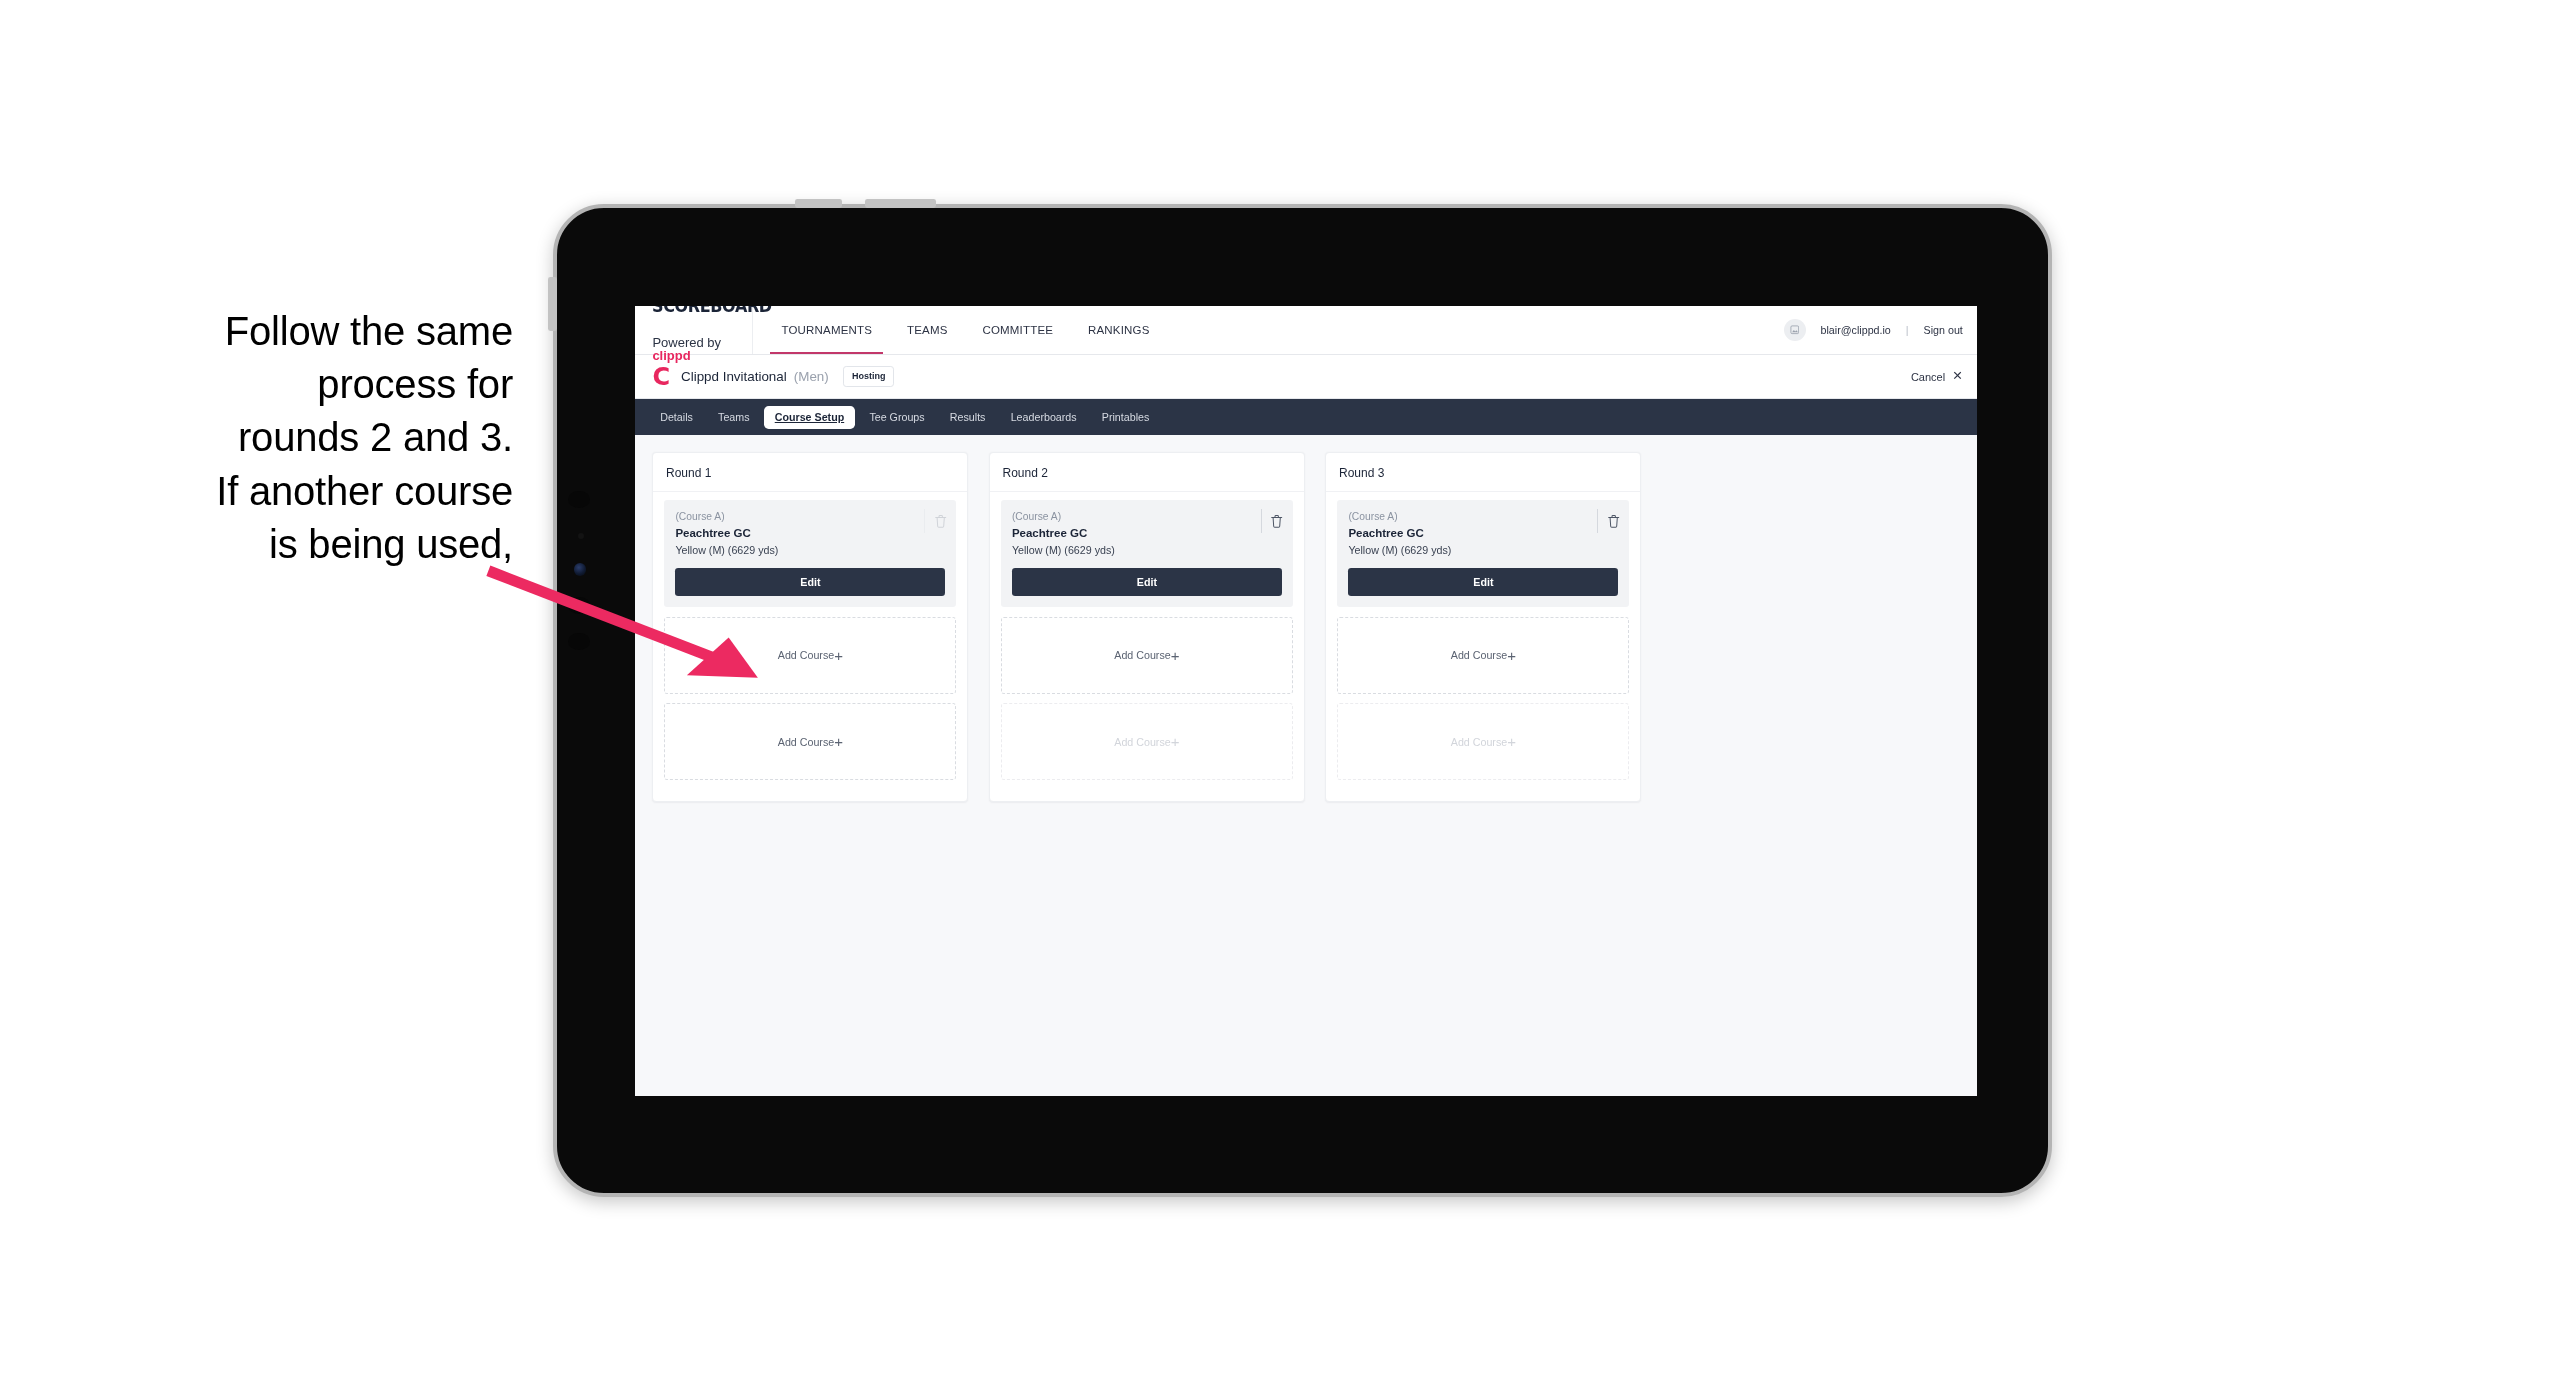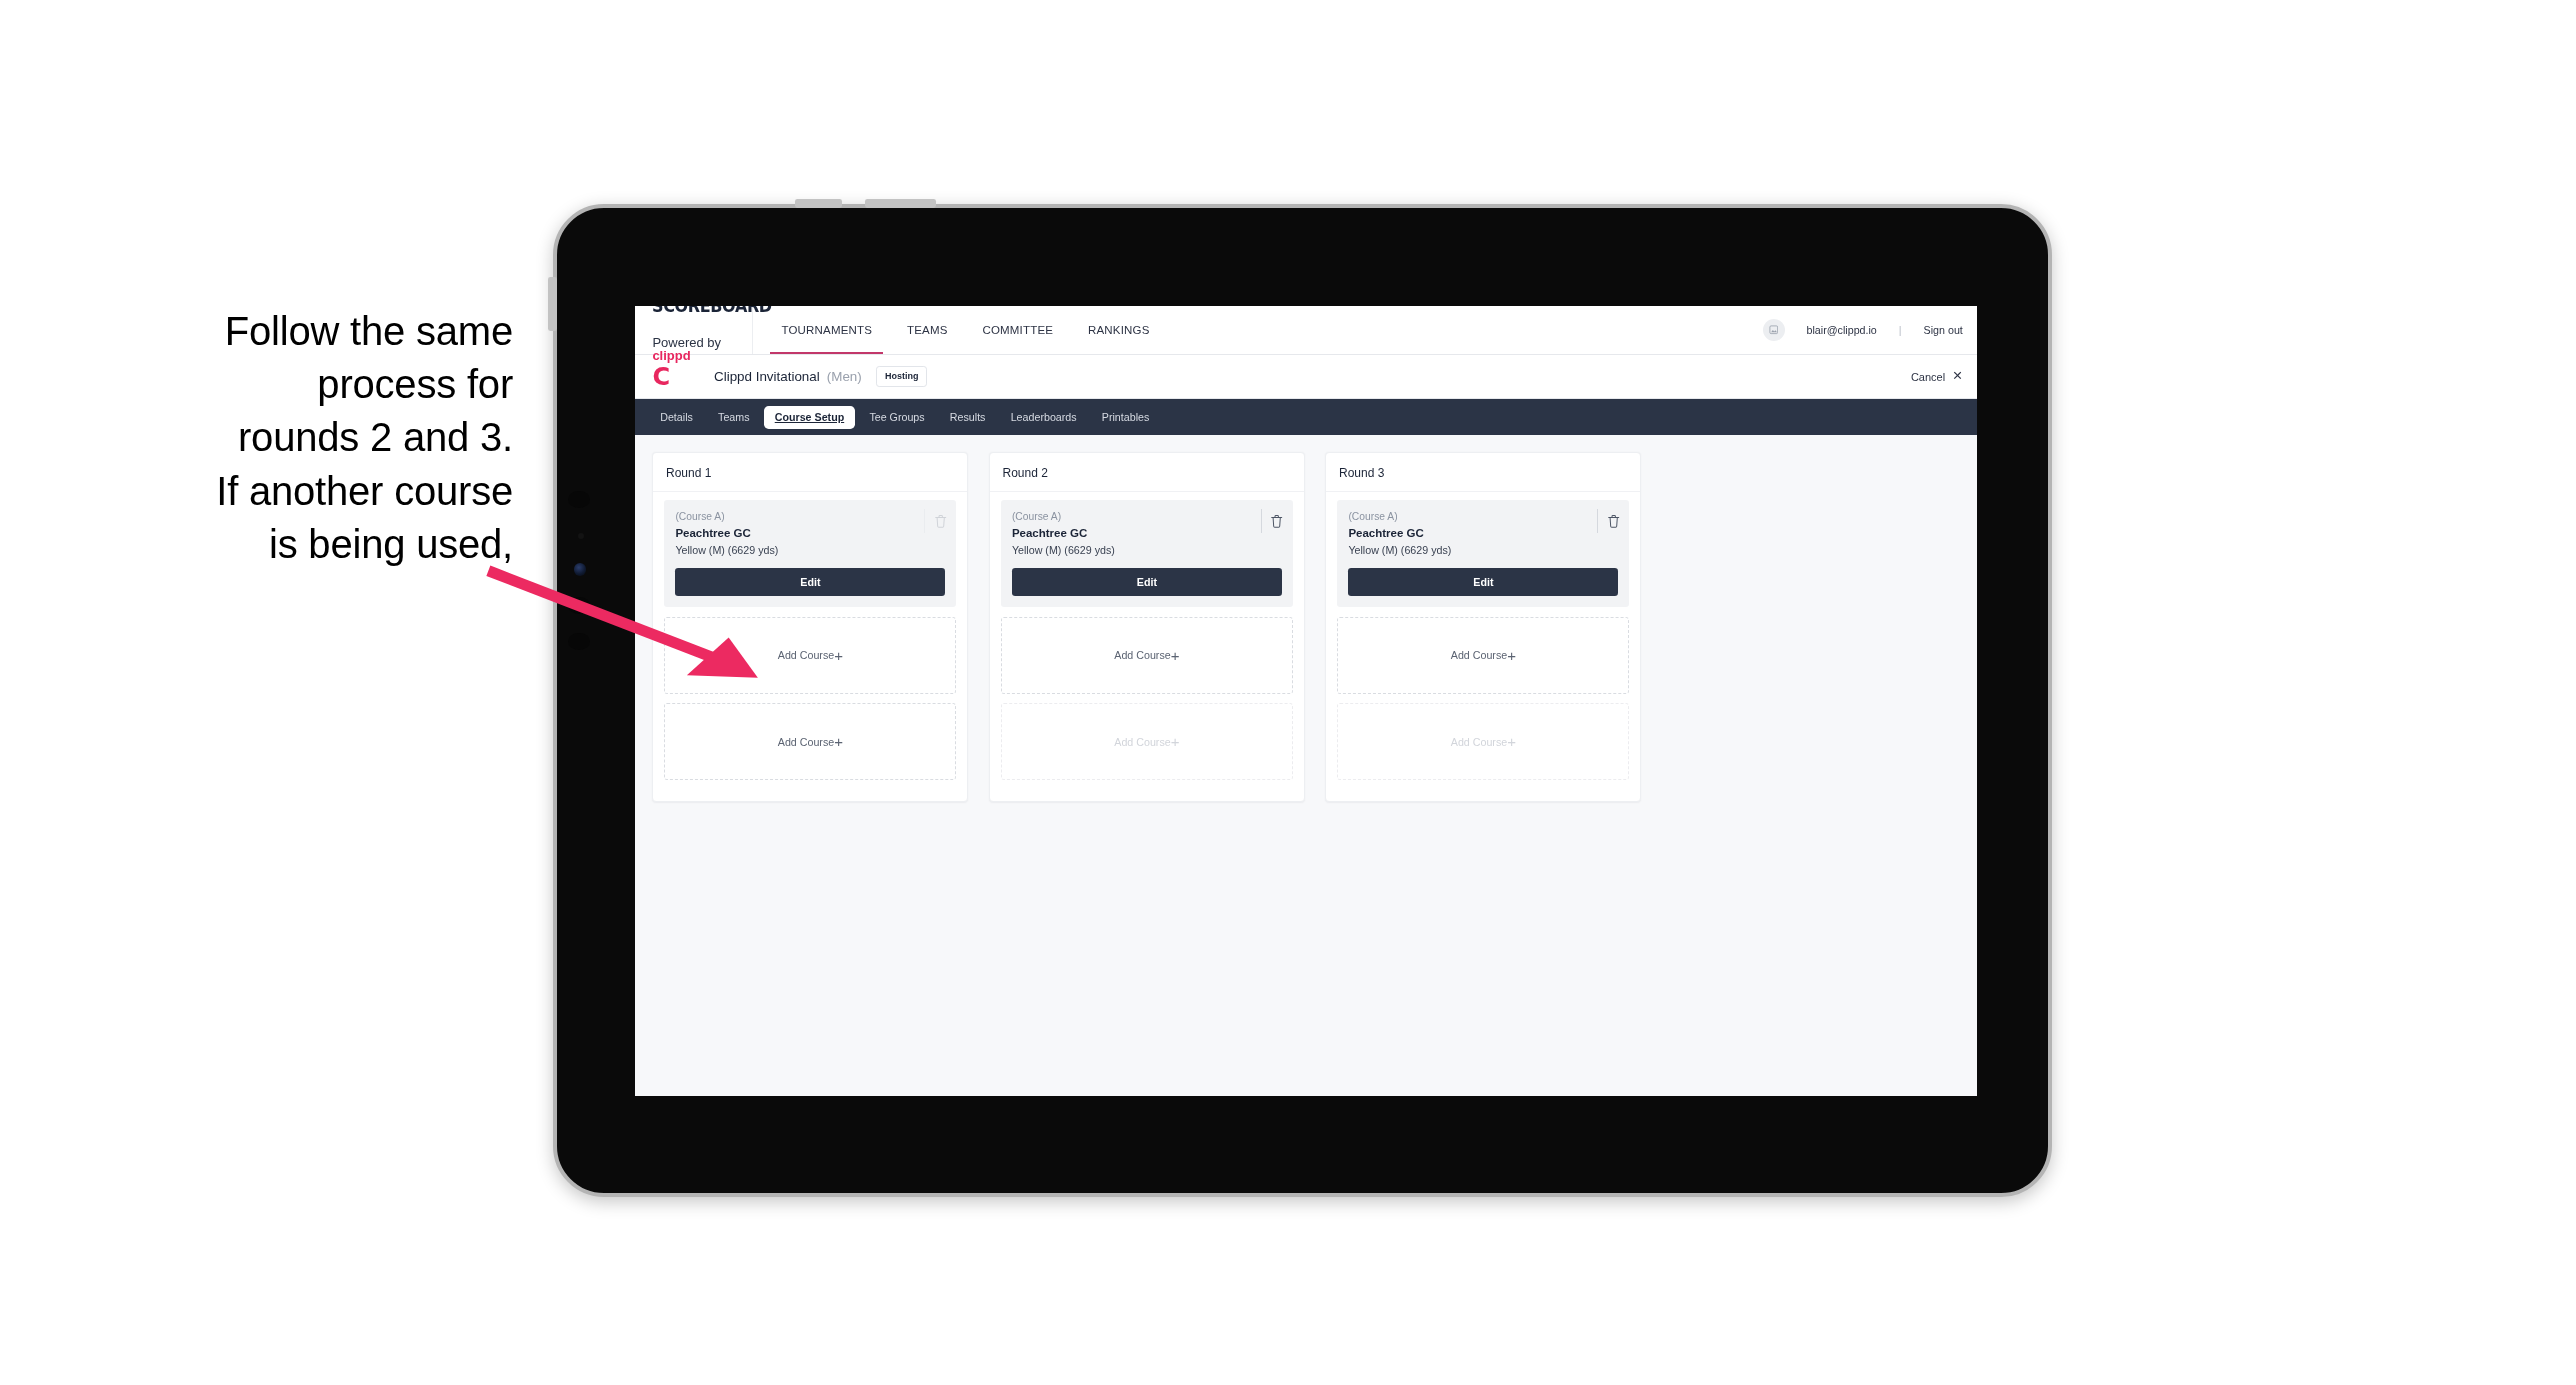--- a/index.html
+++ b/index.html
@@ -83,21 +83,21 @@
     display: flex; align-items: center; padding: 0 17.4px;
     font-size: 11.5px; color: #2d3344; letter-spacing: 0.2px;
     position: relative; cursor: pointer;
   }
   .navitem.active::after {
     content:""; position: absolute; left: 6.3px; right: 6.3px; bottom: 0;
     height: 2.4px; background: #c2376a;
   }
   #useracct {
     margin-left: auto; display: flex; align-items: center;
-    padding-right: 14.2px; gap: 22px;
+    padding-right: 14.2px; gap: 15px;
   }
   #avatar {
     width: 22px; height: 22px; border-radius: 50%;
     background: #eceef1; display:flex; align-items:center; justify-content:center;
     color:#9aa1ad; font-size: 9.5px;
   }
   #useremail { font-size: 10.7px; color: #2d3344; }
   #sep { color: #b9bec8; font-size: 10.7px; }
   #signout { font-size: 10.7px; color: #2d3344; cursor: pointer; }
 
@@ -105,21 +105,21 @@
   #titlebar {
     height: 44px; background: #ffffff;
     display: flex; align-items: center; padding: 0 14.2px 0 17.4px;
     border-bottom: 0.8px solid #e6e8ec;
   }
   #c-mark {
     font-family: "DejaVu Sans", sans-serif;
     color: #e8275f; font-size: 24px; font-weight: 700; line-height: 1;
     margin-right: 11px;
   }
-  #t-name { font-size: 13.4px; color: #1b2437; margin-left: 33px; }
+  #t-name { font-size: 13.4px; color: #1b2437; }
   #t-gender { font-size: 13.4px; color: #9aa1ad; margin-left: 7.1px; }
   #hosting-badge {
     margin-left: 14.2px; font-size: 9px; font-weight: 700; color:#1b2437;
     background:#fff; border: 0.8px solid #e2e5ea; border-radius: 3.2px;
     padding: 4.7px 8px; line-height: 1;
   }
   #cancel-btn {
     margin-left: auto; display: flex; align-items: center; gap: 7.1px;
     font-size: 11px; color: #2d3344; cursor: pointer;
   }

